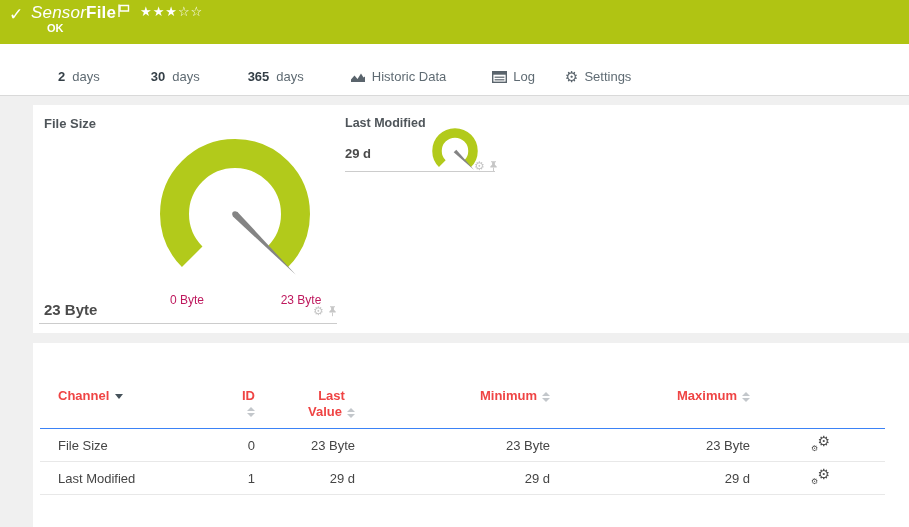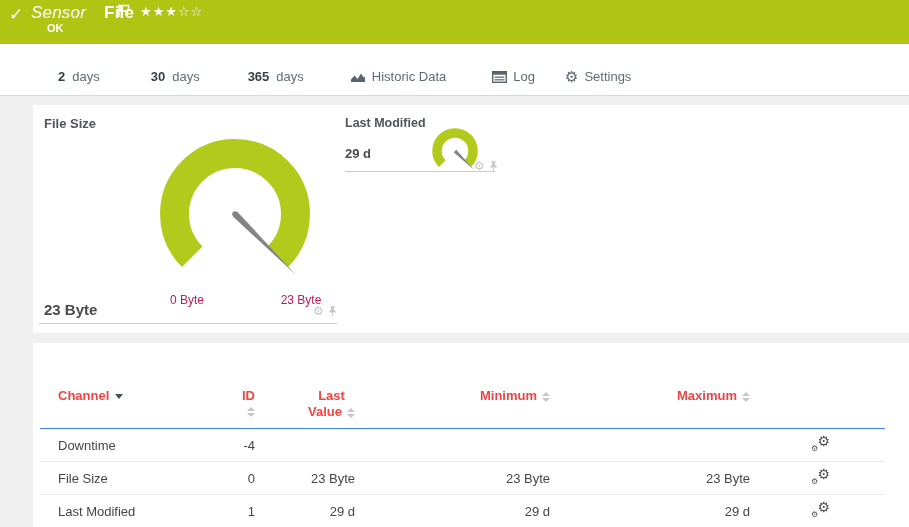--- a/index.html
+++ b/index.html
@@ -12,21 +12,21 @@
 
   
   .topbar {
     position: relative;
     height: 44px;
     background: #b0c413;
     color: #fff;
   }
   .chk { position: absolute; left: 9px; top: 4px; font-size: 17px; font-weight: bold; }
   .title { position: absolute; left: 31px; top: 3px; font-size: 17px; letter-spacing: .2px; }
-  .title i { margin-right: 18px; }
+  .title i { margin-right: 0; }
   .flag { position: absolute; left: 117px; top: 4px; }
   .stars { position: absolute; left: 140px; top: 4px; font-size: 13px; letter-spacing: 1px; }
   .status { position: absolute; left: 47px; top: 22px; font-size: 11px; font-weight: bold; }
 
   
   .tabbar {
     height: 52px;
     background: #fff;
     border-bottom: 1px solid #d9d9d9;
     display: flex;
@@ -236,30 +236,20 @@
             <th class="col-min">
               <span>Minimum</span><span class="sort"><i class="up"></i><i class="dn"></i></span>
             </th>
             <th class="col-max">
               <span>Maximum</span><span class="sort"><i class="up"></i><i class="dn"></i></span>
             </th>
             <th class="col-set"></th>
           </tr>
         </thead>
         <tbody>
-          <tr>
-            <td class="col-channel">Downtime</td>
-            <td class="col-id">-4</td>
-            <td class="col-last"></td>
-            <td class="col-min"></td>
-            <td class="col-max"></td>
-            <td class="col-set">
-              <span class="chset"><span class="g1">⚙</span><span class="g2">⚙</span></span>
-            </td>
-          </tr>
           <tr>
             <td class="col-channel">File Size</td>
             <td class="col-id">0</td>
             <td class="col-last">23 Byte</td>
             <td class="col-min">23 Byte</td>
             <td class="col-max">23 Byte</td>
             <td class="col-set">
               <span class="chset"><span class="g1">⚙</span><span class="g2">⚙</span></span>
             </td>
           </tr>

